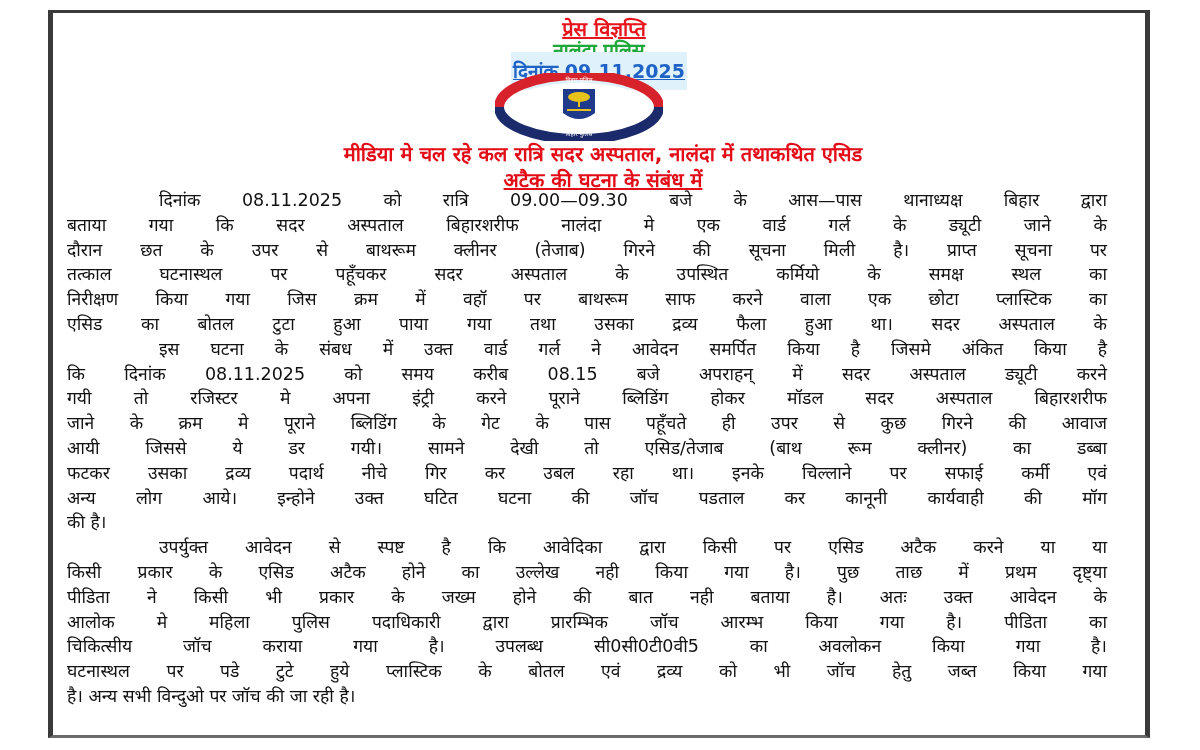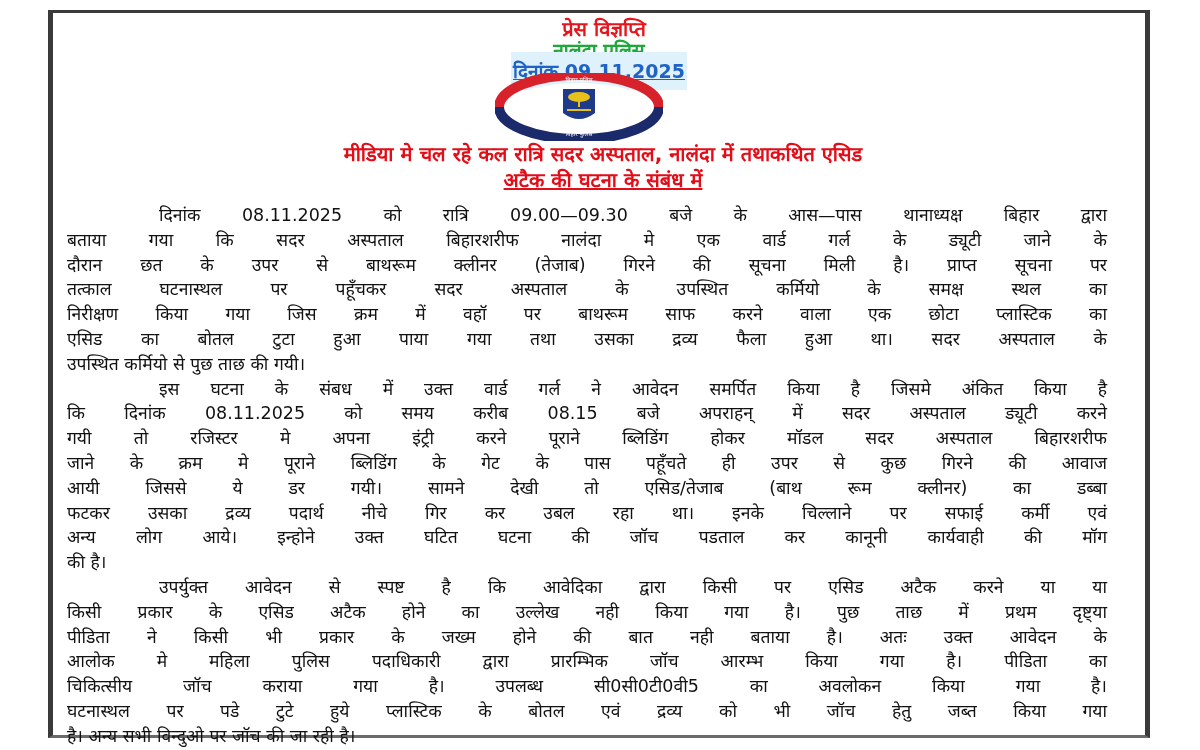--- a/index.html
+++ b/index.html
@@ -8,35 +8,35 @@
     font-family: "DejaVu Sans", sans-serif;
   }
   .page {
     position: absolute; left: 48px; top: 10px; width: 1102px; height: 728px;
     border-left: 5px solid #3a3a3a; border-top: 3px solid #3a3a3a;
     border-right: 5px solid #3a3a3a; border-bottom: 3px solid #6a6a6a;
     box-sizing: border-box; background: #fff;
   }
   .hdr { position: absolute; left: 0; width: 100%; text-align: center; font-weight: bold; }
   .hdr-title { top: 2px; font-size: 20px; color: #e8141c; }
-  .hdr-title span { text-decoration-color: #e8141c; margin-left: 10px; }
+  .hdr-title span { text-decoration: underline; text-decoration-color: #e8141c; margin-left: 10px; }
   .hdr-org { top: 24px; font-size: 19px; color: #1ea83a; text-align: center; }
   .hdr-org span { text-decoration: underline; }
   .hdr-date { top: 45px; font-size: 19px; color: #1f63c6; }
   .hdr-date span { background: #dff1fb; text-decoration: underline; padding: 8px 2px; }
   .logo { position: absolute; left: 442px; top: 60px; width: 168px; height: 68px; }
   .subject {
     position: absolute; left: 60px; width: 980px; text-align: center;
     font-weight: bold; color: #e30d18; font-size: 20px; line-height: 20px;
   }
   .subject.l1 { top: 131px; }
   .subject.l2 { top: 157px; }
   .subject.l2 span { text-decoration: underline; }
   .body-text {
-    position: absolute; left: 14px; top: 190px; width: 1040px;
+    position: absolute; left: 14px; top: 175px; width: 1040px;
     font-size: 17.5px; line-height: 24.8px; color: #111;
     text-align: justify; text-align-last: justify;
   }
   .line { display: block; white-space: nowrap; text-align-last: justify; height: 24.8px; }
   .line.last { text-align-last: left; }
   .line.indent { padding-left: 92px; }
 </style>
 </head>
 <body>
 
@@ -72,21 +72,20 @@
   <div class="subject l2"><span>अटैक की घटना के संबंध में</span></div>
 
   <div class="body-text">
     <div>
       <span class="line indent">दिनांक 08.11.2025 को रात्रि 09.00—09.30 बजे के आस—पास थानाध्यक्ष बिहार द्वारा</span>
       <span class="line">बताया गया कि सदर अस्पताल बिहारशरीफ नालंदा मे एक वार्ड गर्ल के ड्यूटी जाने के</span>
       <span class="line">दौरान छत के उपर से बाथरूम क्लीनर (तेजाब) गिरने की सूचना मिली है। प्राप्त सूचना पर</span>
       <span class="line">तत्काल घटनास्थल पर पहूँचकर सदर अस्पताल के उपस्थित कर्मियो के समक्ष स्थल का</span>
       <span class="line">निरीक्षण किया गया जिस क्रम में वहॉ पर बाथरूम साफ करने वाला एक छोटा प्लास्टिक का</span>
       <span class="line">एसिड का बोतल टुटा हुआ पाया गया तथा उसका द्रव्य फैला हुआ था। सदर अस्पताल के</span>
-      <span class="line last">उपस्थित कर्मियो से पुछ ताछ की गयी।</span>
     </div>
     <div>
       <span class="line indent">इस घटना के संबध में उक्त वार्ड गर्ल ने आवेदन समर्पित किया है जिसमे अंकित किया है</span>
       <span class="line">कि दिनांक 08.11.2025 को समय करीब 08.15 बजे अपराहन् में सदर अस्पताल ड्यूटी करने</span>
       <span class="line">गयी तो रजिस्टर मे अपना इंट्री करने पूराने ब्लिडिंग होकर मॉडल सदर अस्पताल बिहारशरीफ</span>
       <span class="line">जाने के क्रम मे पूराने ब्लिडिंग के गेट के पास पहूँचते ही उपर से कुछ गिरने की आवाज</span>
       <span class="line">आयी जिससे ये डर गयी। सामने देखी तो एसिड/तेजाब (बाथ रूम क्लीनर) का डब्बा</span>
       <span class="line">फटकर उसका द्रव्य पदार्थ नीचे गिर कर उबल रहा था। इनके चिल्लाने पर सफाई कर्मी एवं</span>
       <span class="line">अन्य लोग आये। इन्होने उक्त घटित घटना की जॉच पडताल कर कानूनी कार्यवाही की मॉग</span>
       <span class="line last">की है।</span>

